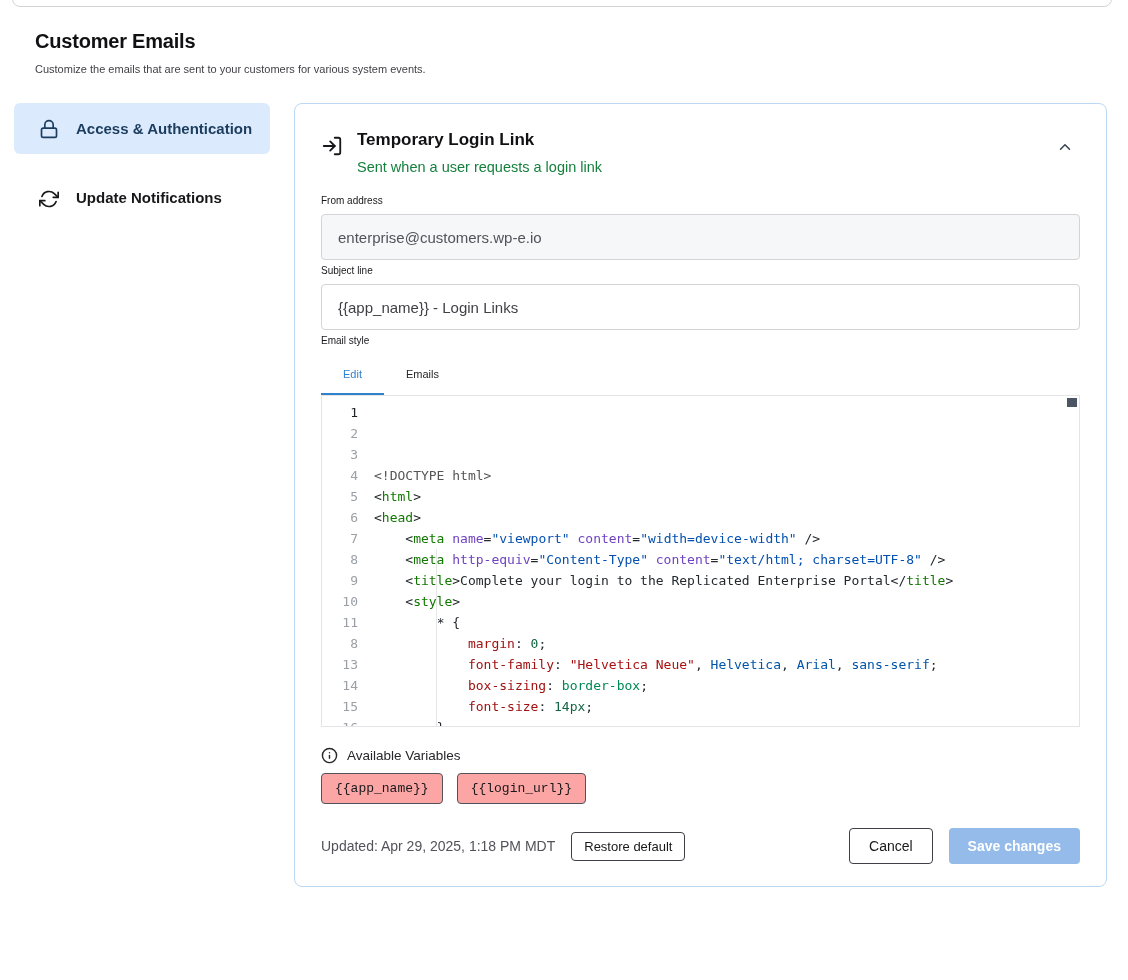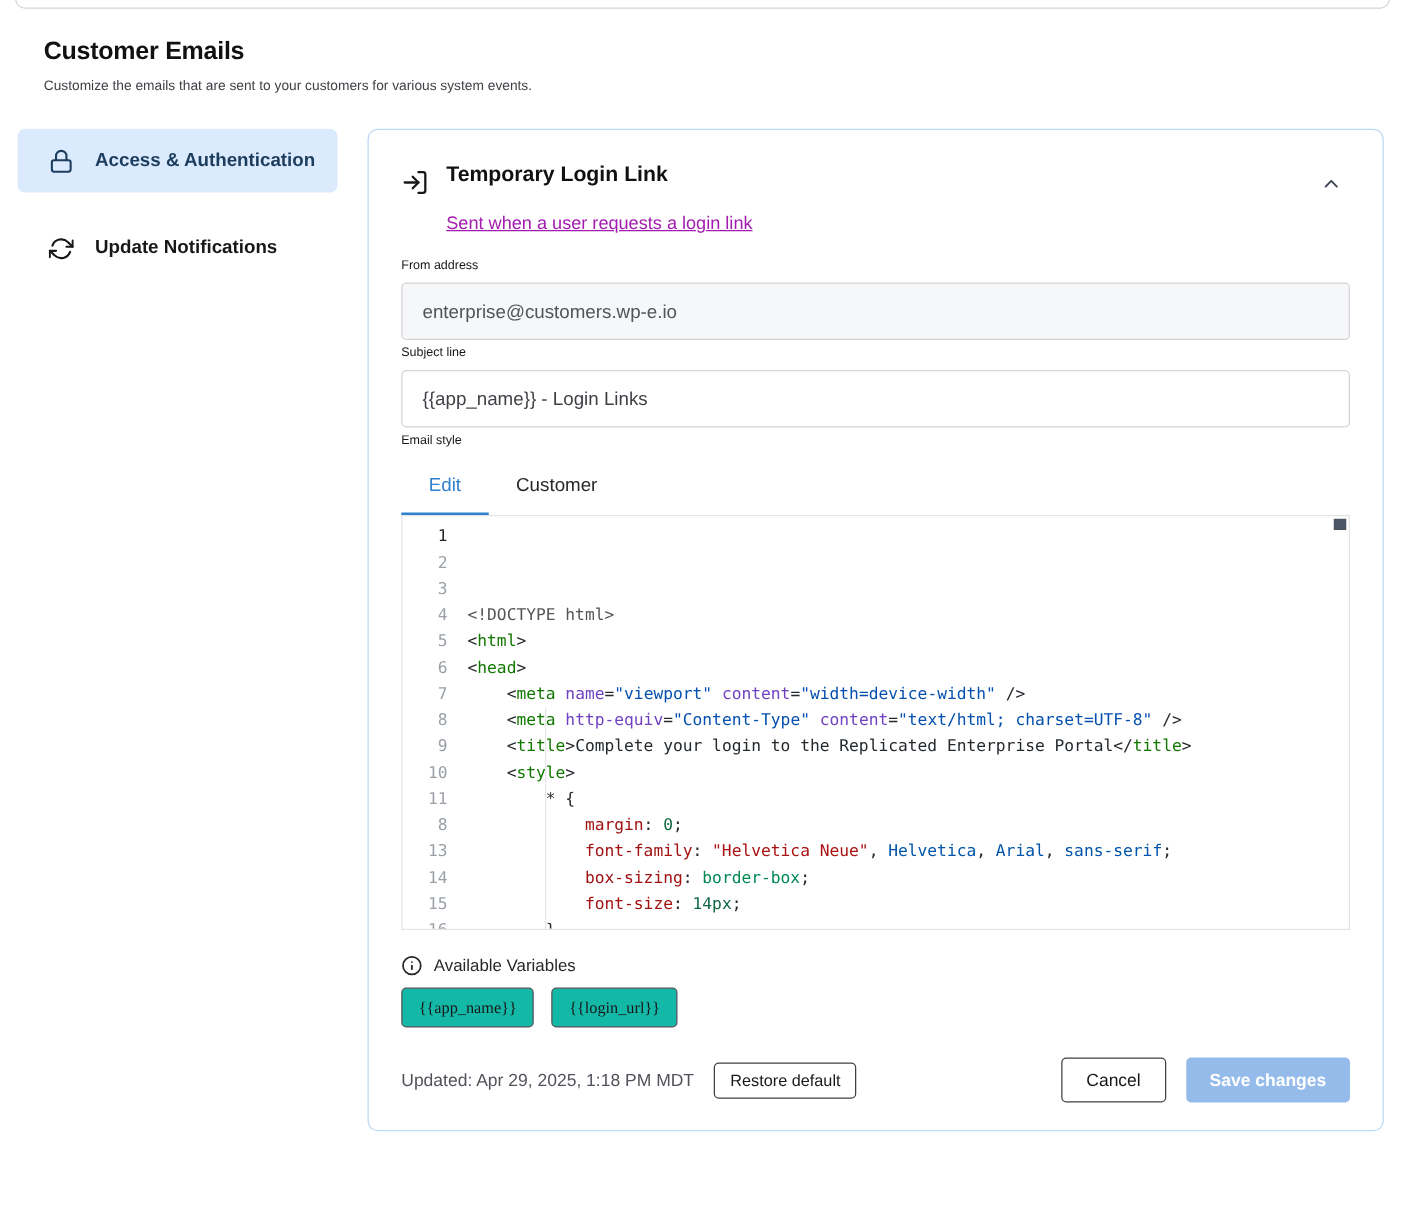--- a/index.html
+++ b/index.html
@@ -34,37 +34,37 @@
 
   
   .card {
     flex:1; background:#fff; border:1px solid #bcd8f5; border-radius:8px;
     padding:26px 26px 22px 26px; box-sizing:border-box;
   }
 
   .panel-header { display:flex; align-items:flex-start; gap:14px; }
   .panel-header .hdr-icon { margin-top:5px; }
   .panel-title { font-size:17px; font-weight:700; color:#111114; }
-  .panel-subtitle { font-size:14.5px; color:#a21caf; margin-top:21px;text-decoration:underline; }
+  .panel-subtitle { font-size:14.5px; color:#15803d; margin-top:9px; }
   .collapse-btn { margin-left:auto; background:none; border:none; cursor:pointer; padding:6px; margin-top:2px; }
 
   .field-label { font-size:10px; color:#18181b; margin-top:20px; }
   .field-label.mt { margin-top:5px; }
   .text-input {
     display:block; width:100%; height:46px; margin-top:8px; box-sizing:border-box;
     border:1px solid #d4d4d8; border-radius:4px; padding:0 16px;
     font-size:15px; font-family:"Liberation Sans", sans-serif; color:#3f3f46; background:#fff; outline:none;
   }
   .text-input.readonly { background:#f6f7f8; color:#52525b; }
 
   
   .tabs { display:flex; margin-top:10px; }
   .tab {
     background:none; border:none; border-bottom:2px solid transparent; cursor:pointer;
-    padding:12px 22px 13px 22px; font-size:15px; font-weight:500; color:#27272a;
+    padding:12px 22px 13px 22px; font-size:11px; font-weight:500; color:#27272a;
     font-family:"Liberation Sans", sans-serif;
   }
   .tab.active { color:#3182ce; border-bottom-color:#3182ce; }
 
   
   .editor {
     position:relative; display:flex; height:330px; overflow:hidden;
     border:1px solid #e4e4e7; background:#fff;
     font-family:"DejaVu Sans Mono", monospace; font-size:13px; line-height:21px;
   }
@@ -85,22 +85,22 @@
   .tk-prop { color:#a11111; }
   .tk-cstr { color:#aa1111; }
   .tk-num { color:#116644; }
   .tk-atom { color:#008855; }
   .tk-ident { color:#0055aa; }
 
   
   .vars-row { display:flex; align-items:center; gap:9px; margin-top:20px; font-size:13.5px; color:#27272a; }
   .chips-row { display:flex; gap:14px; margin-top:9px; }
   .chip {
-    font-family:Liberation Serif, serif; font-size:13px; color:#18181b;
-    background:#14b8a6; border:1px solid #52525b; border-radius:4px; padding:7px 13px; cursor:pointer;
+    font-family:Liberation Mono, monospace; font-size:13px; color:#18181b;
+    background:#fca5a5; border:1px solid #52525b; border-radius:4px; padding:7px 13px; cursor:pointer;
   }
 
   
   .panel-footer { display:flex; align-items:center; gap:16px; margin-top:24px; }
   .updated { font-size:14px; color:#52525b; }
   .btn { font-family:"Liberation Sans", sans-serif; border-radius:4px; cursor:pointer; font-weight:500; }
   .btn-restore { font-size:13px; padding:6px 12px; background:#fff; border:1px solid #3f3f46; color:#18181b; }
   .spacer { flex:1; }
   .btn-cancel { font-size:14px; padding:9px 19px; background:#fff; border:1px solid #3f3f46; color:#18181b; }
   .btn-save { font-size:14px; padding:10px 19px; background:#94bbe9; border:none; color:#ffffff; font-weight:600; }
@@ -165,21 +165,21 @@
     <div class="field-label">From address</div>
     <input class="text-input readonly" type="text" value="enterprise@customers.wp-e.io" style="">
 
     <div class="field-label mt">Subject line</div>
     <input class="text-input" type="text" value="{{app_name}} - Login Links" style="">
 
     <div class="field-label mt">Email style</div>
 
     <div class="tabs">
       <button class="tab active">Edit</button>
-      <button class="tab">Customer</button>
+      <button class="tab">Emails</button>
     </div>
 
     <div class="editor">
       <div class="gutter">
           <div class="ln active">1</div>
           <div class="ln">2</div>
           <div class="ln">3</div>
           <div class="ln">4</div>
           <div class="ln">5</div>
           <div class="ln">6</div>

